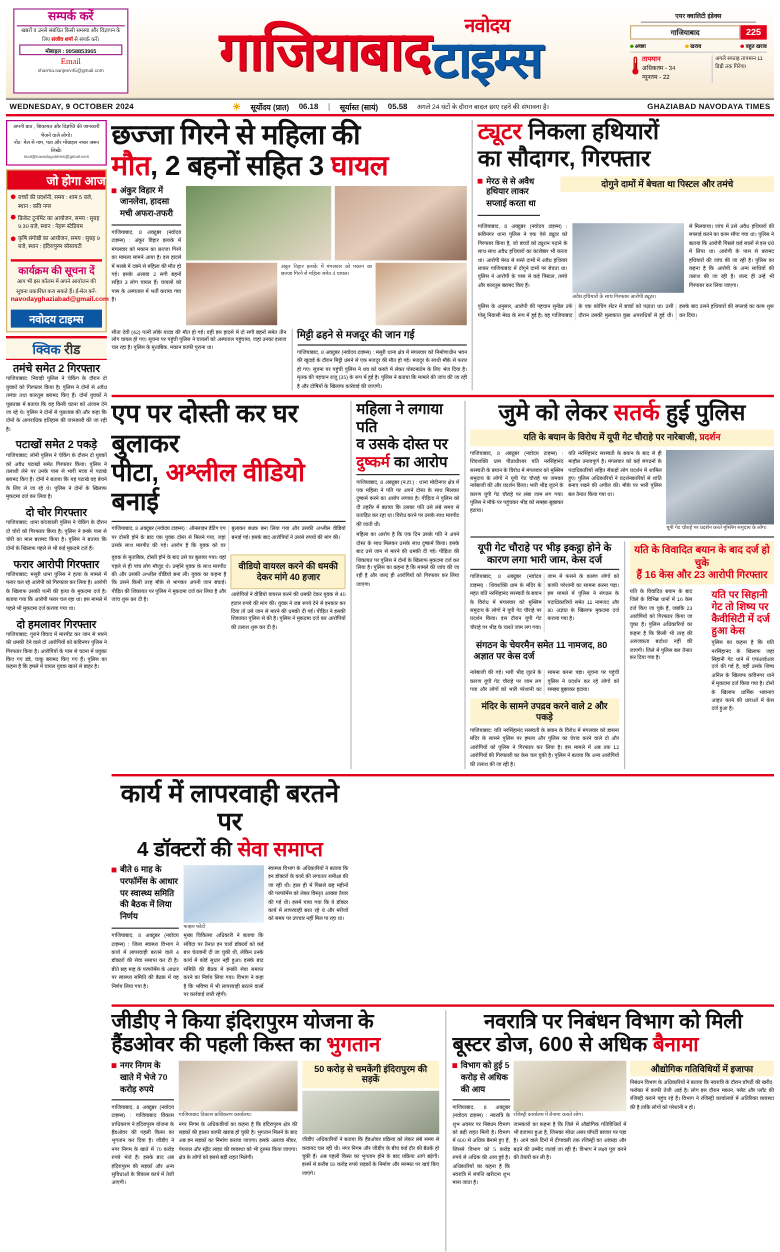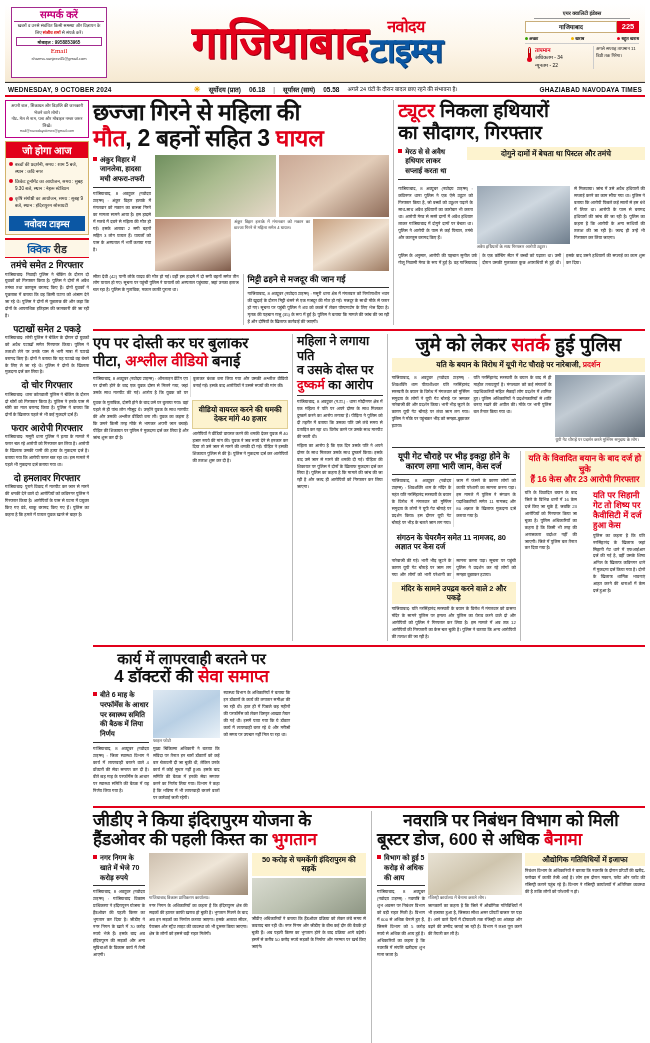--- a/index.html
+++ b/index.html
@@ -46,21 +46,21 @@
     color:#e2001a; line-height:1;
     text-shadow:1px 1px 0 #8a0010;
     margin-right:2px;
   }
   .logo-right { display:flex; flex-direction:column; align-items:center; line-height:0.95; }
   .logo-nav {
     font-weight:bold; font-size:16px; color:#e2001a;
     letter-spacing:-0.5px;
   }
   .logo-times {
-    font-weight:bold; font-size:34px; color:#0b57a4;
+    font-weight:bold; font-size:42px; color:#0b57a4;
     letter-spacing:-1px; text-shadow:1px 1px 0 #063a70;
   }
 
   .weather-box {
     width:118px; margin:3px 4px 3px 0; padding:2px 2px;
     display:flex; flex-direction:column; align-items:center; font-size:5px;
   }
   .aqi-title { font-size:5.2px; font-weight:bold; border-bottom:1px solid #999; width:85%; text-align:center; padding-bottom:1px; color:#222;}
   .aqi-row { display:flex; width:100%; margin-top:2px; align-items:stretch; }
   .aqi-city { flex:1; border:1px solid #c9ae7a; background:#fff; text-align:center; font-weight:bold; font-size:6px; padding:1px 0; }
@@ -94,21 +94,21 @@
   .col-rail { width:84px; flex:none; display:flex; flex-direction:column; }
   .col-main { flex:1; display:flex; flex-direction:column; }
 
   
   .rail-note {
     border:1px solid #b08; background:#fff; font-size:4.2px;
     padding:2px; line-height:1.55; text-align:center; margin-bottom:3px;
   }
   .rail-note .mail{font-size:3.6px;color:#444;}
   .today-box { border:1px solid #d3b36b; background:#fdf7e7; margin-bottom:3px; }
-  .today-head { background:#e2001a; color:#fff; font-weight:bold; font-size:10px; text-align:center; padding:1px 0; }
+  .today-head { background:#e2001a; color:#fff; font-weight:bold; font-size:10px; text-align:right; padding:1px 0; }
   .today-list { padding:3px 3px 2px; }
   .today-item { display:flex; gap:2px; font-size:4.6px; line-height:1.55; margin-bottom:3px; }
   .bullet { width:4px;height:4px;border-radius:50%;background:#e2001a;flex:none;margin-top:1.5px;}
   .today-sub { border-top:2px solid #e2001a; margin:2px 3px 0; padding-top:2px; }
   .today-sub-h { color:#d4006a; font-weight:bold; font-size:8.5px; text-align:center; line-height:1.2;}
   .today-sub-t { font-size:4.5px; line-height:1.6; text-align:center; padding:1px 2px; }
   .today-mail { color:#e2001a; font-weight:bold; font-size:5.5px; text-align:center; line-height:1.3; padding-bottom:2px;}
   .today-logo { background:#0b57a4; color:#fff; font-weight:bold; font-size:9px; text-align:center; padding:1px 0; margin:2px 3px 3px; }
 
   .quick-head {
@@ -121,21 +121,21 @@
   .qr-h { font-weight:bold; font-size:9px; text-align:center; line-height:1.15; margin-bottom:1px; }
   .qr-t { font-size:4.3px; line-height:1.6; text-align:justify; }
 
   
   .lead { display:flex; gap:4px; }
   .lead-left { flex:1.02; }
   .lead-right { flex:0.85; border-left:1px solid #bbb; padding-left:4px; }
 
   .hl-xl { font-weight:bold; font-size:23px; line-height:1.12; letter-spacing:-0.3px; }
   .hl-l  { font-weight:bold; font-size:19px; line-height:1.15; }
-  .hl-m  { font-weight:bold; font-size:15px; line-height:1.15; }
+  .hl-m  { font-weight:bold; font-size:21px; line-height:1.15; }
   .red { color:#e2001a; }
 
   .kicker { display:flex; gap:3px; font-weight:bold; font-size:7px; line-height:1.4; }
   .kicker .sq { width:4px;height:4px;background:#e2001a;flex:none;margin-top:2px;}
   .rule { border-bottom:1px solid #333; margin:3px 0; }
   .strap {
     background:#fdf3cf; font-weight:bold; font-size:7.5px;
     text-align:center; padding:2px 3px; line-height:1.25;
   }
   .strap-red { background:#fdf3cf; color:#e2001a; font-weight:bold; font-size:8.5px; text-align:center; padding:2px 3px; line-height:1.25;}
@@ -258,20 +258,25 @@
               <span>बच्चों की प्रदर्शनी, समय : शाम 5 बजे, स्थान : कवि नगर</span>
             </div>
           <div class="today-item">
               <i class="bullet"></i>
               <span>क्रिकेट टूर्नामेंट का आयोजन, समय : सुबह 9.30 बजे, स्थान : नेहरू स्टेडियम</span>
             </div>
           <div class="today-item">
               <i class="bullet"></i>
               <span>कृषि संगोष्ठी का आयोजन, समय : सुबह 9 बजे, स्थान : इंदिरापुरम सोसायटी</span>
             </div>
+        </div>
+        <div class="today-sub">
+          <div class="today-sub-h">कार्यक्रम की सूचना दें</div>
+          <div class="today-sub-t">आप भी इस कॉलम में अपने आयोजन की सूचना प्रकाशित करा सकते हैं। ई-मेल करें-</div>
+          <div class="today-mail">navodayghaziabad@gmail.com</div>
         </div>
         <div class="today-logo">नवोदय टाइम्स</div>
       </div>
 
       <div class="quick-head">
         <span class="q1">क्विक</span>
         <span class="q2">रीड</span>
       </div>
 
       <div class="qr-item">

